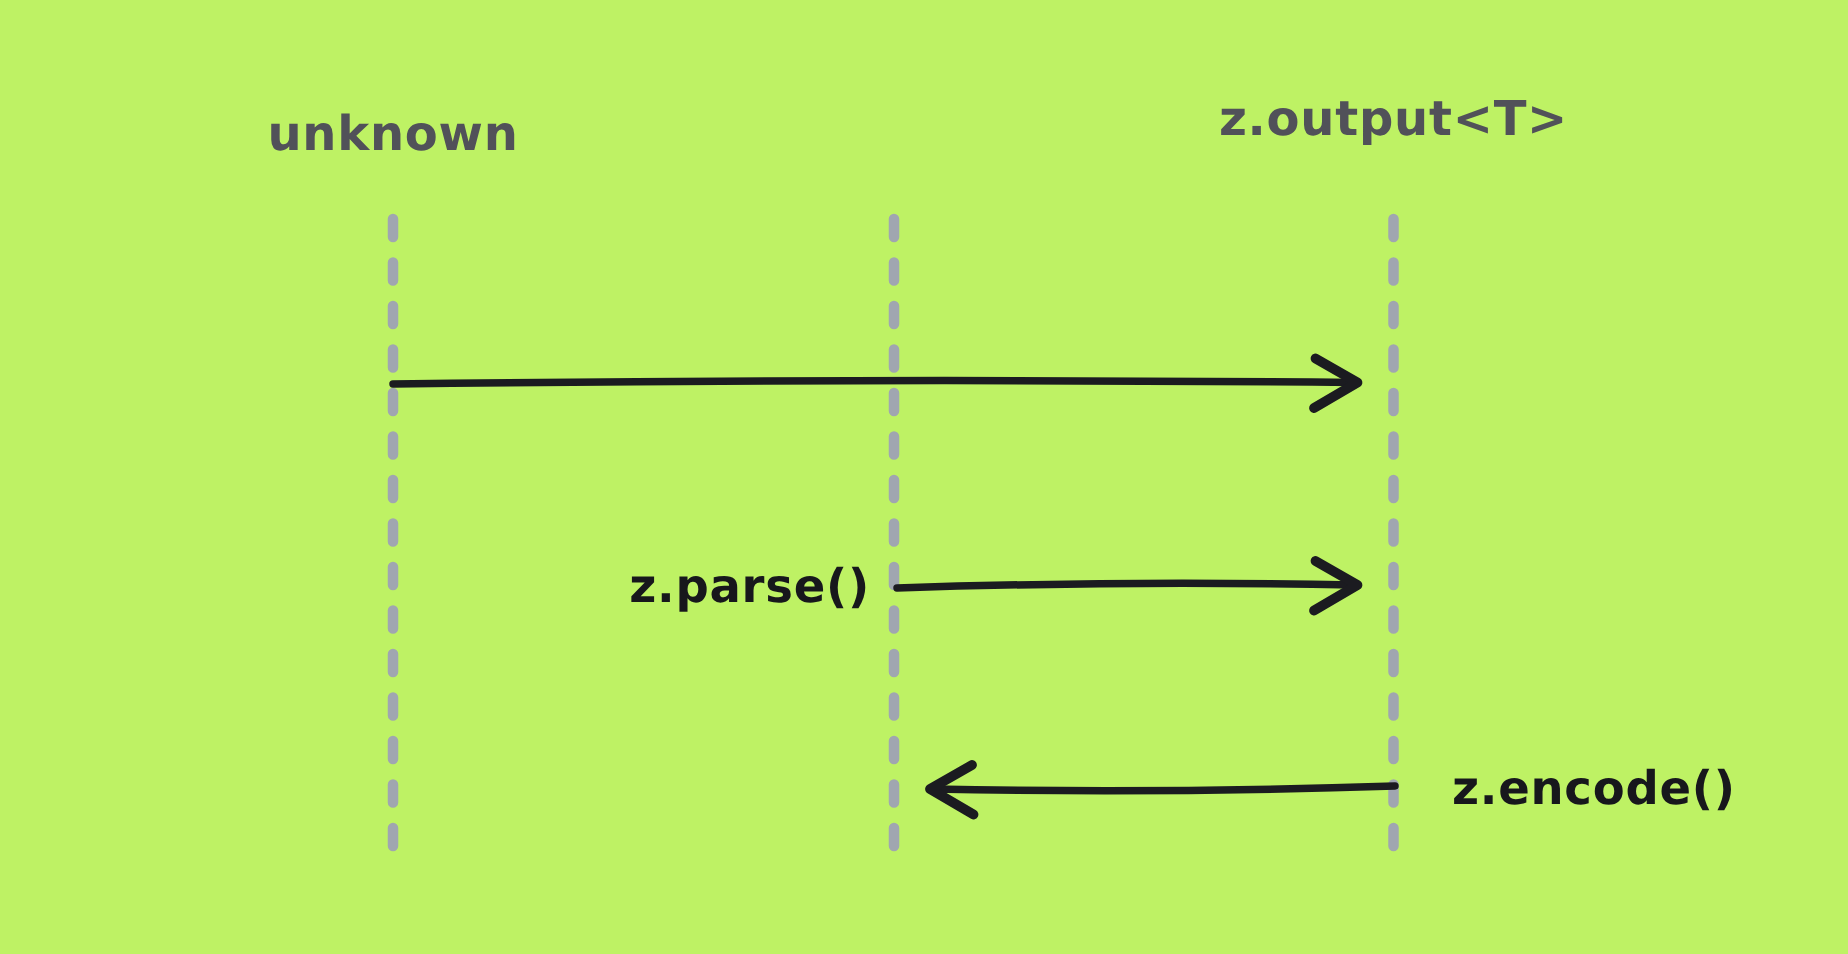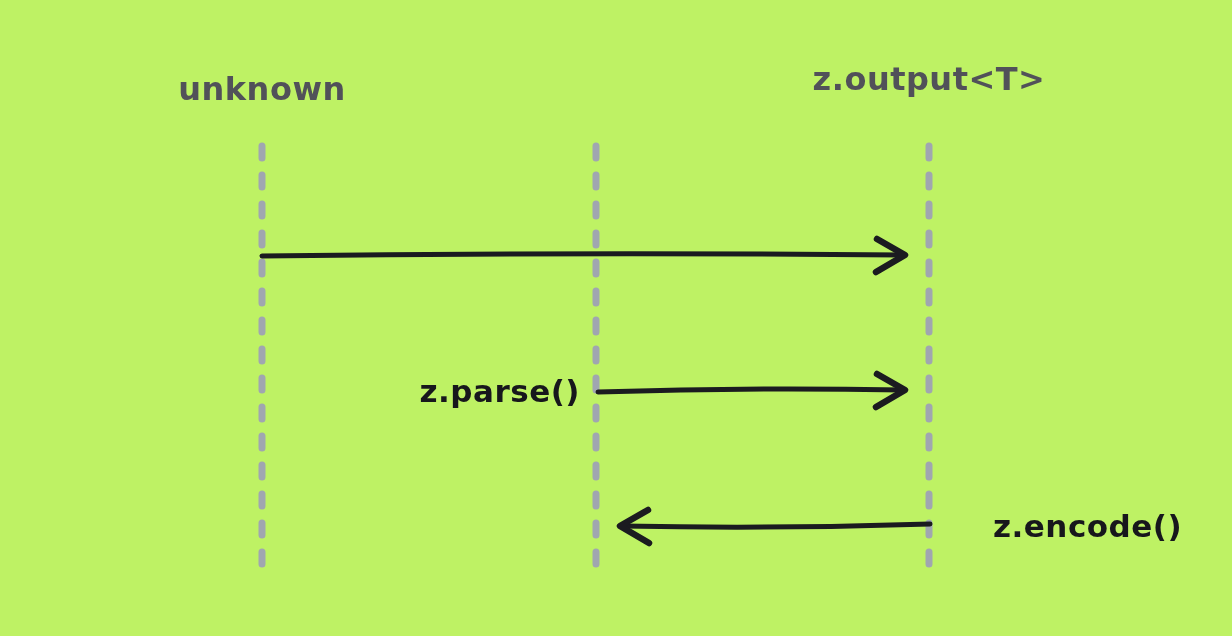--- a/index.html
+++ b/index.html
@@ -44,21 +44,21 @@
 </style>
 </head>
 <body>
 
 <div class="canvas">
 
   <div class="lifeline-label" style="left:262px; top:70px;">unknown</div>
   <div class="lifeline-label" style="left:929px; top:60px;">z.output&lt;T&gt;</div>
 
   <div class="message-label align-right" style="left:580px; top:372px;">z.parse()</div>
-  <div class="message-label" style="left:993px; top:507px;text-align:right;">z.encode()</div>
+  <div class="message-label" style="left:968px; top:507px;text-align:right;">z.encode()</div>
 
   <svg class="diagram-lines" width="1232" height="636" viewBox="0 0 1232 636">
 
     <line x1="262" y1="146" x2="262" y2="573" stroke="#a0a6b0" stroke-width="7" stroke-linecap="round" stroke-dasharray="12 17"></line>
     <line x1="596" y1="146" x2="596" y2="573" stroke="#a0a6b0" stroke-width="7" stroke-linecap="round" stroke-dasharray="12 17"></line>
     <line x1="929" y1="146" x2="929" y2="573" stroke="#a0a6b0" stroke-width="7" stroke-linecap="round" stroke-dasharray="12 17"></line>
 
     <g>
       <path d="M 262 256 Q 585 252 903 255" fill="none" stroke="#1b1b20" stroke-width="5" stroke-linecap="round"></path>
       <path d="M 877 239 L 905 255 L 876 272" fill="none" stroke="#1b1b20" stroke-width="6.5" stroke-linecap="round" stroke-linejoin="round"></path>

